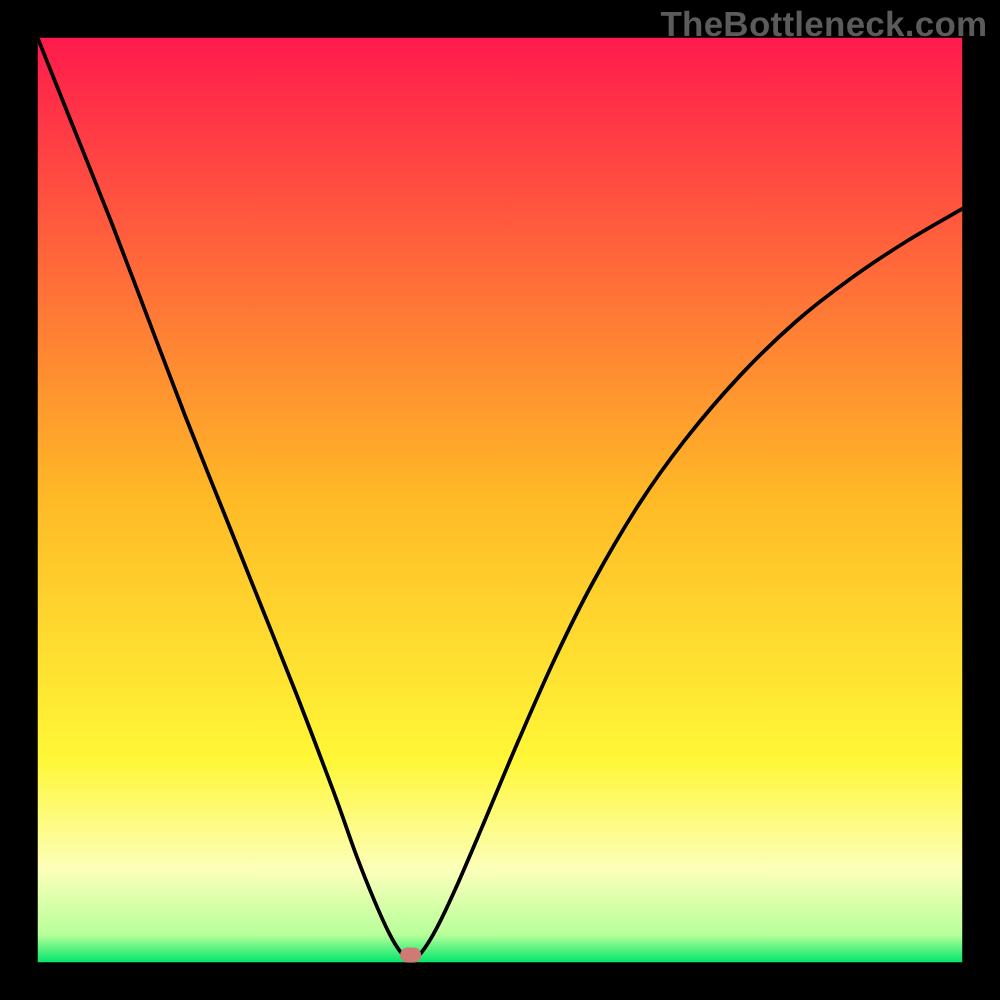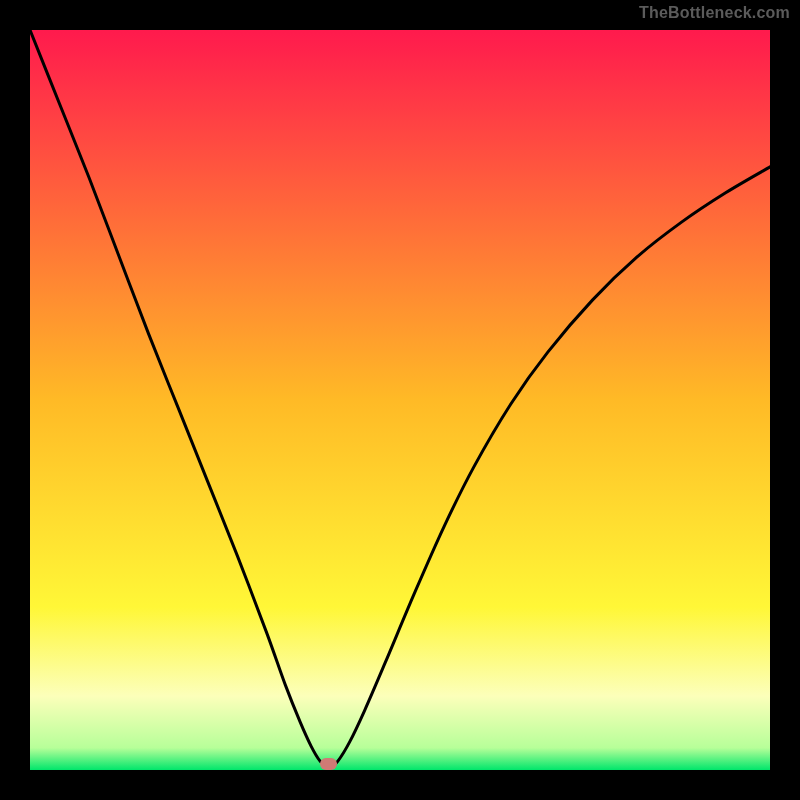--- a/index.html
+++ b/index.html
@@ -8,21 +8,21 @@
     position: relative;
     width: 800px;
     height: 800px;
     background: #000;
   }
   .watermark {
     position: absolute;
     top: 4px;
     right: 10px;
     font-family: Arial, Helvetica, sans-serif;
-    font-size: 16px;
+    font-size: 28px;
     font-weight: 600;
     color: #5b5b5b;
     letter-spacing: 0.2px;
   }
   .plot {
     position: absolute;
     left: 30px;
     top: 30px;
     width: 740px;
     height: 740px;

